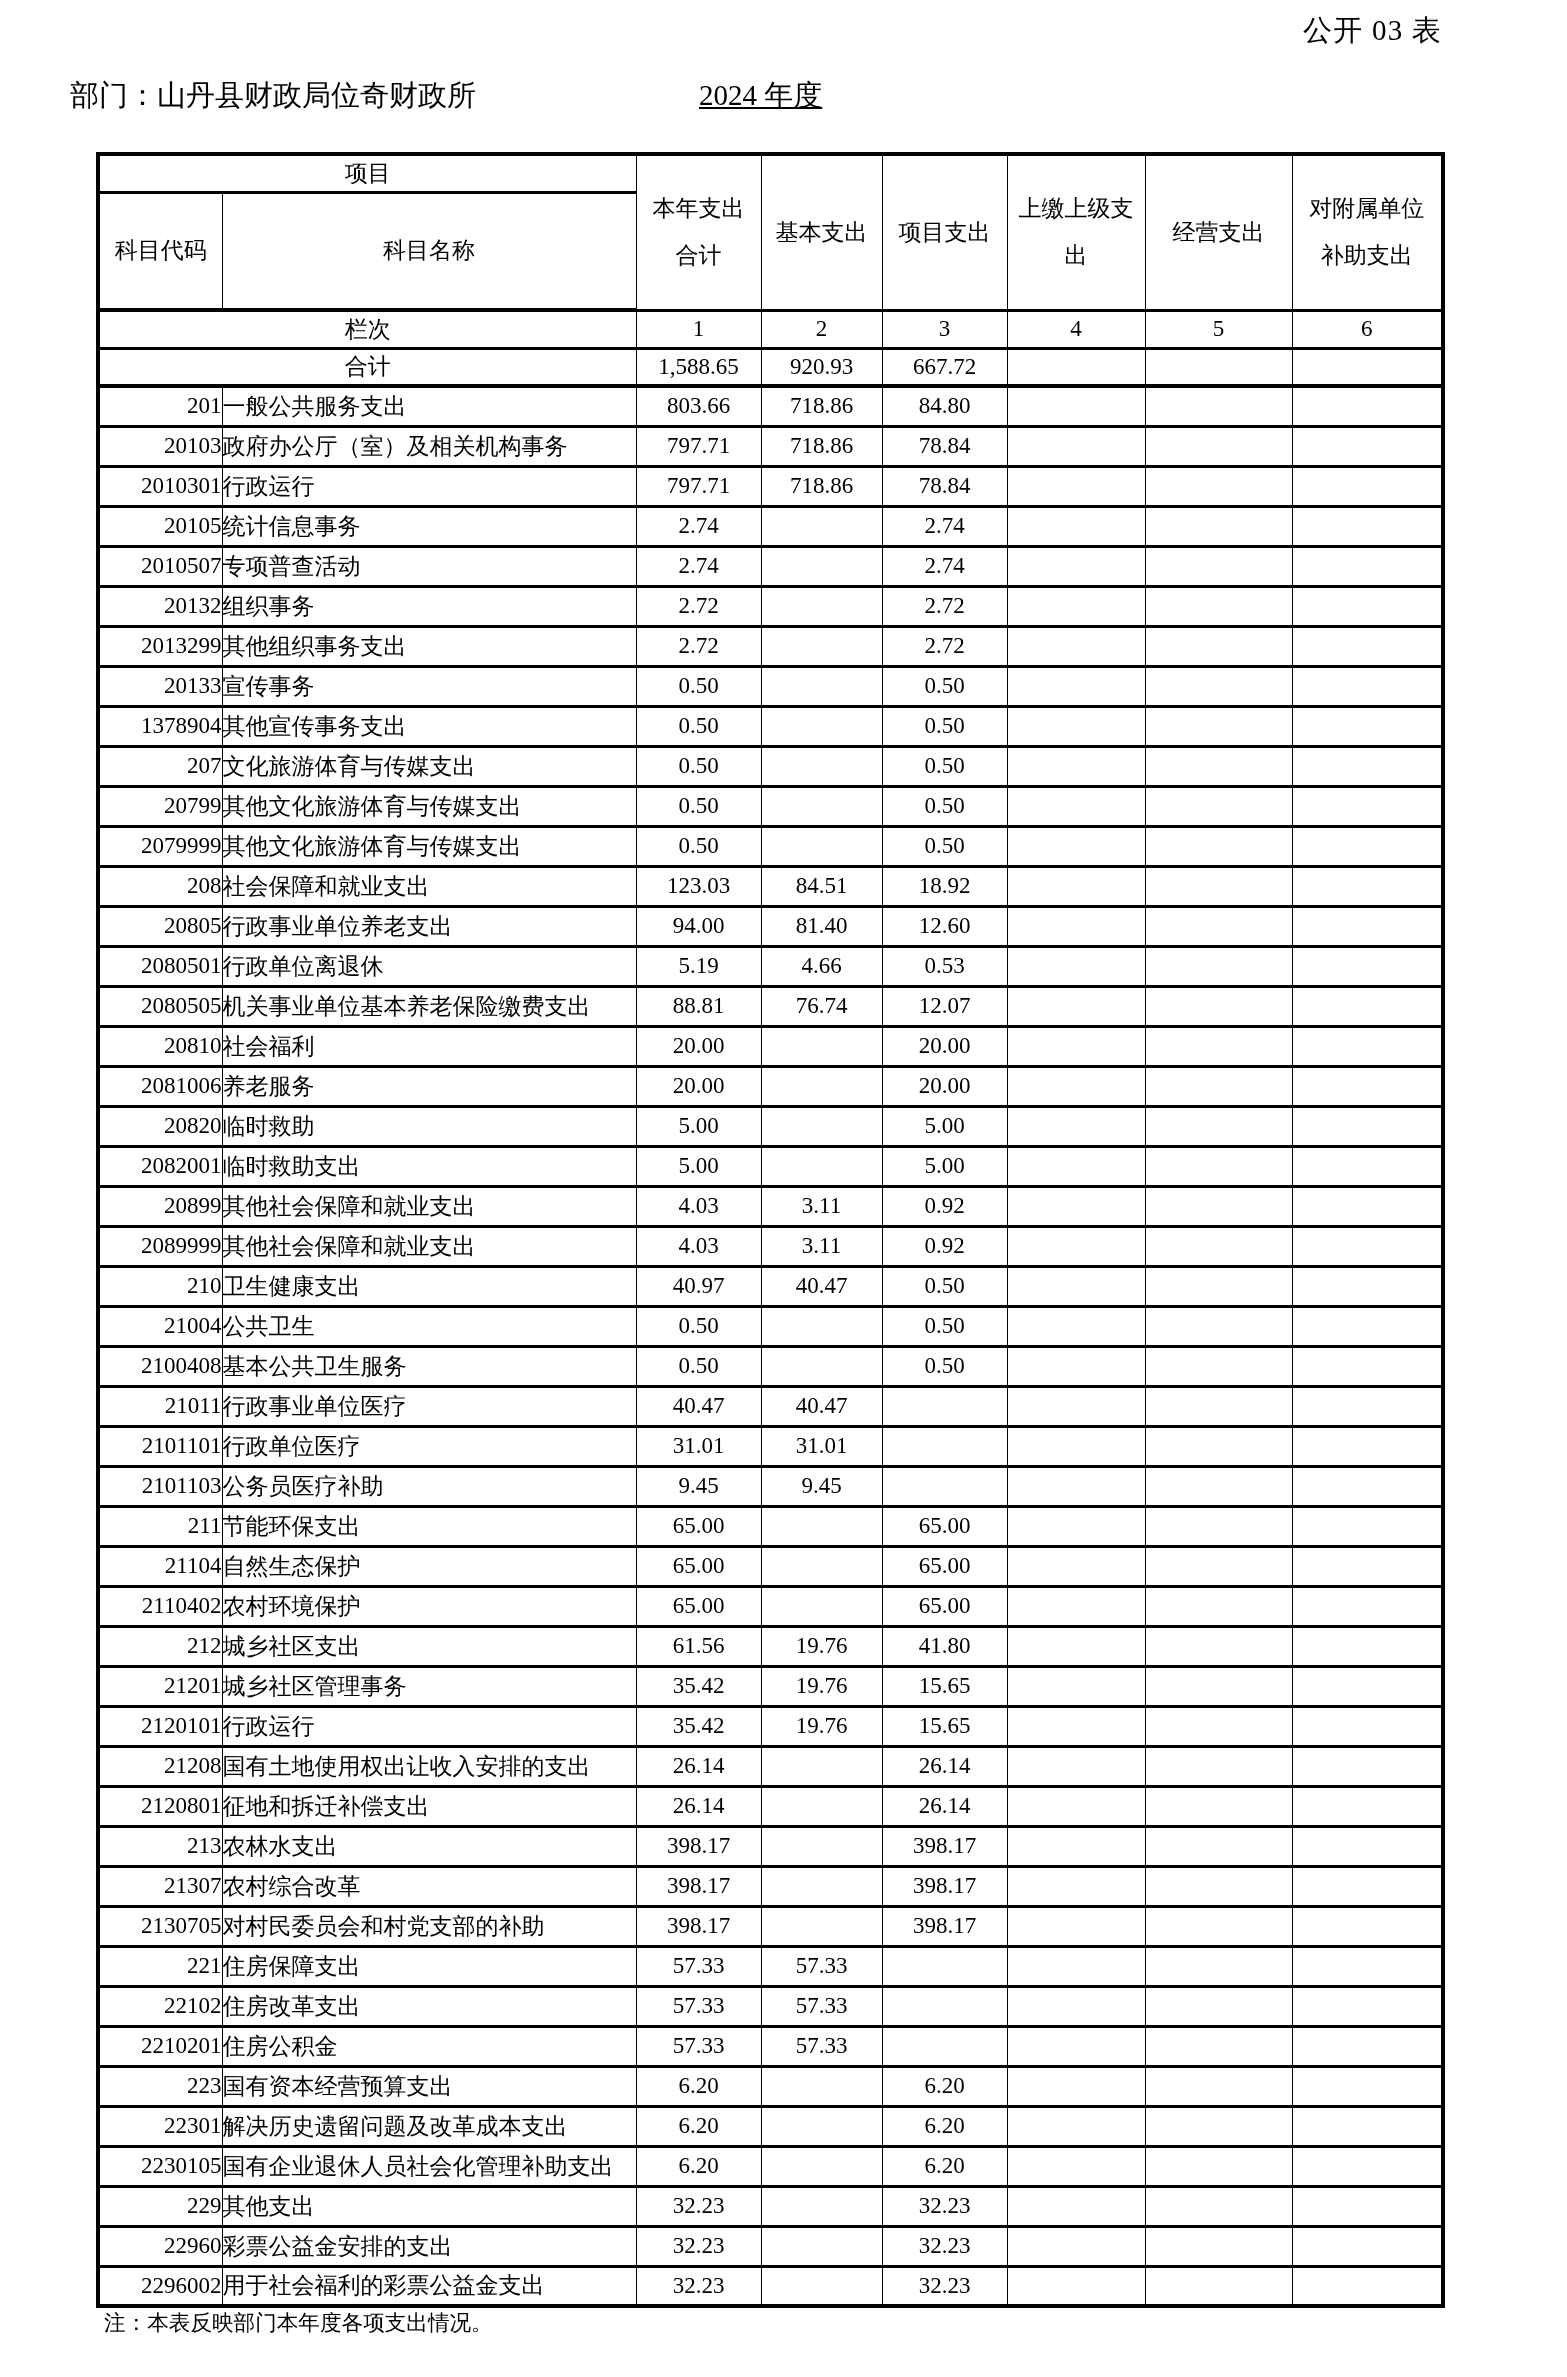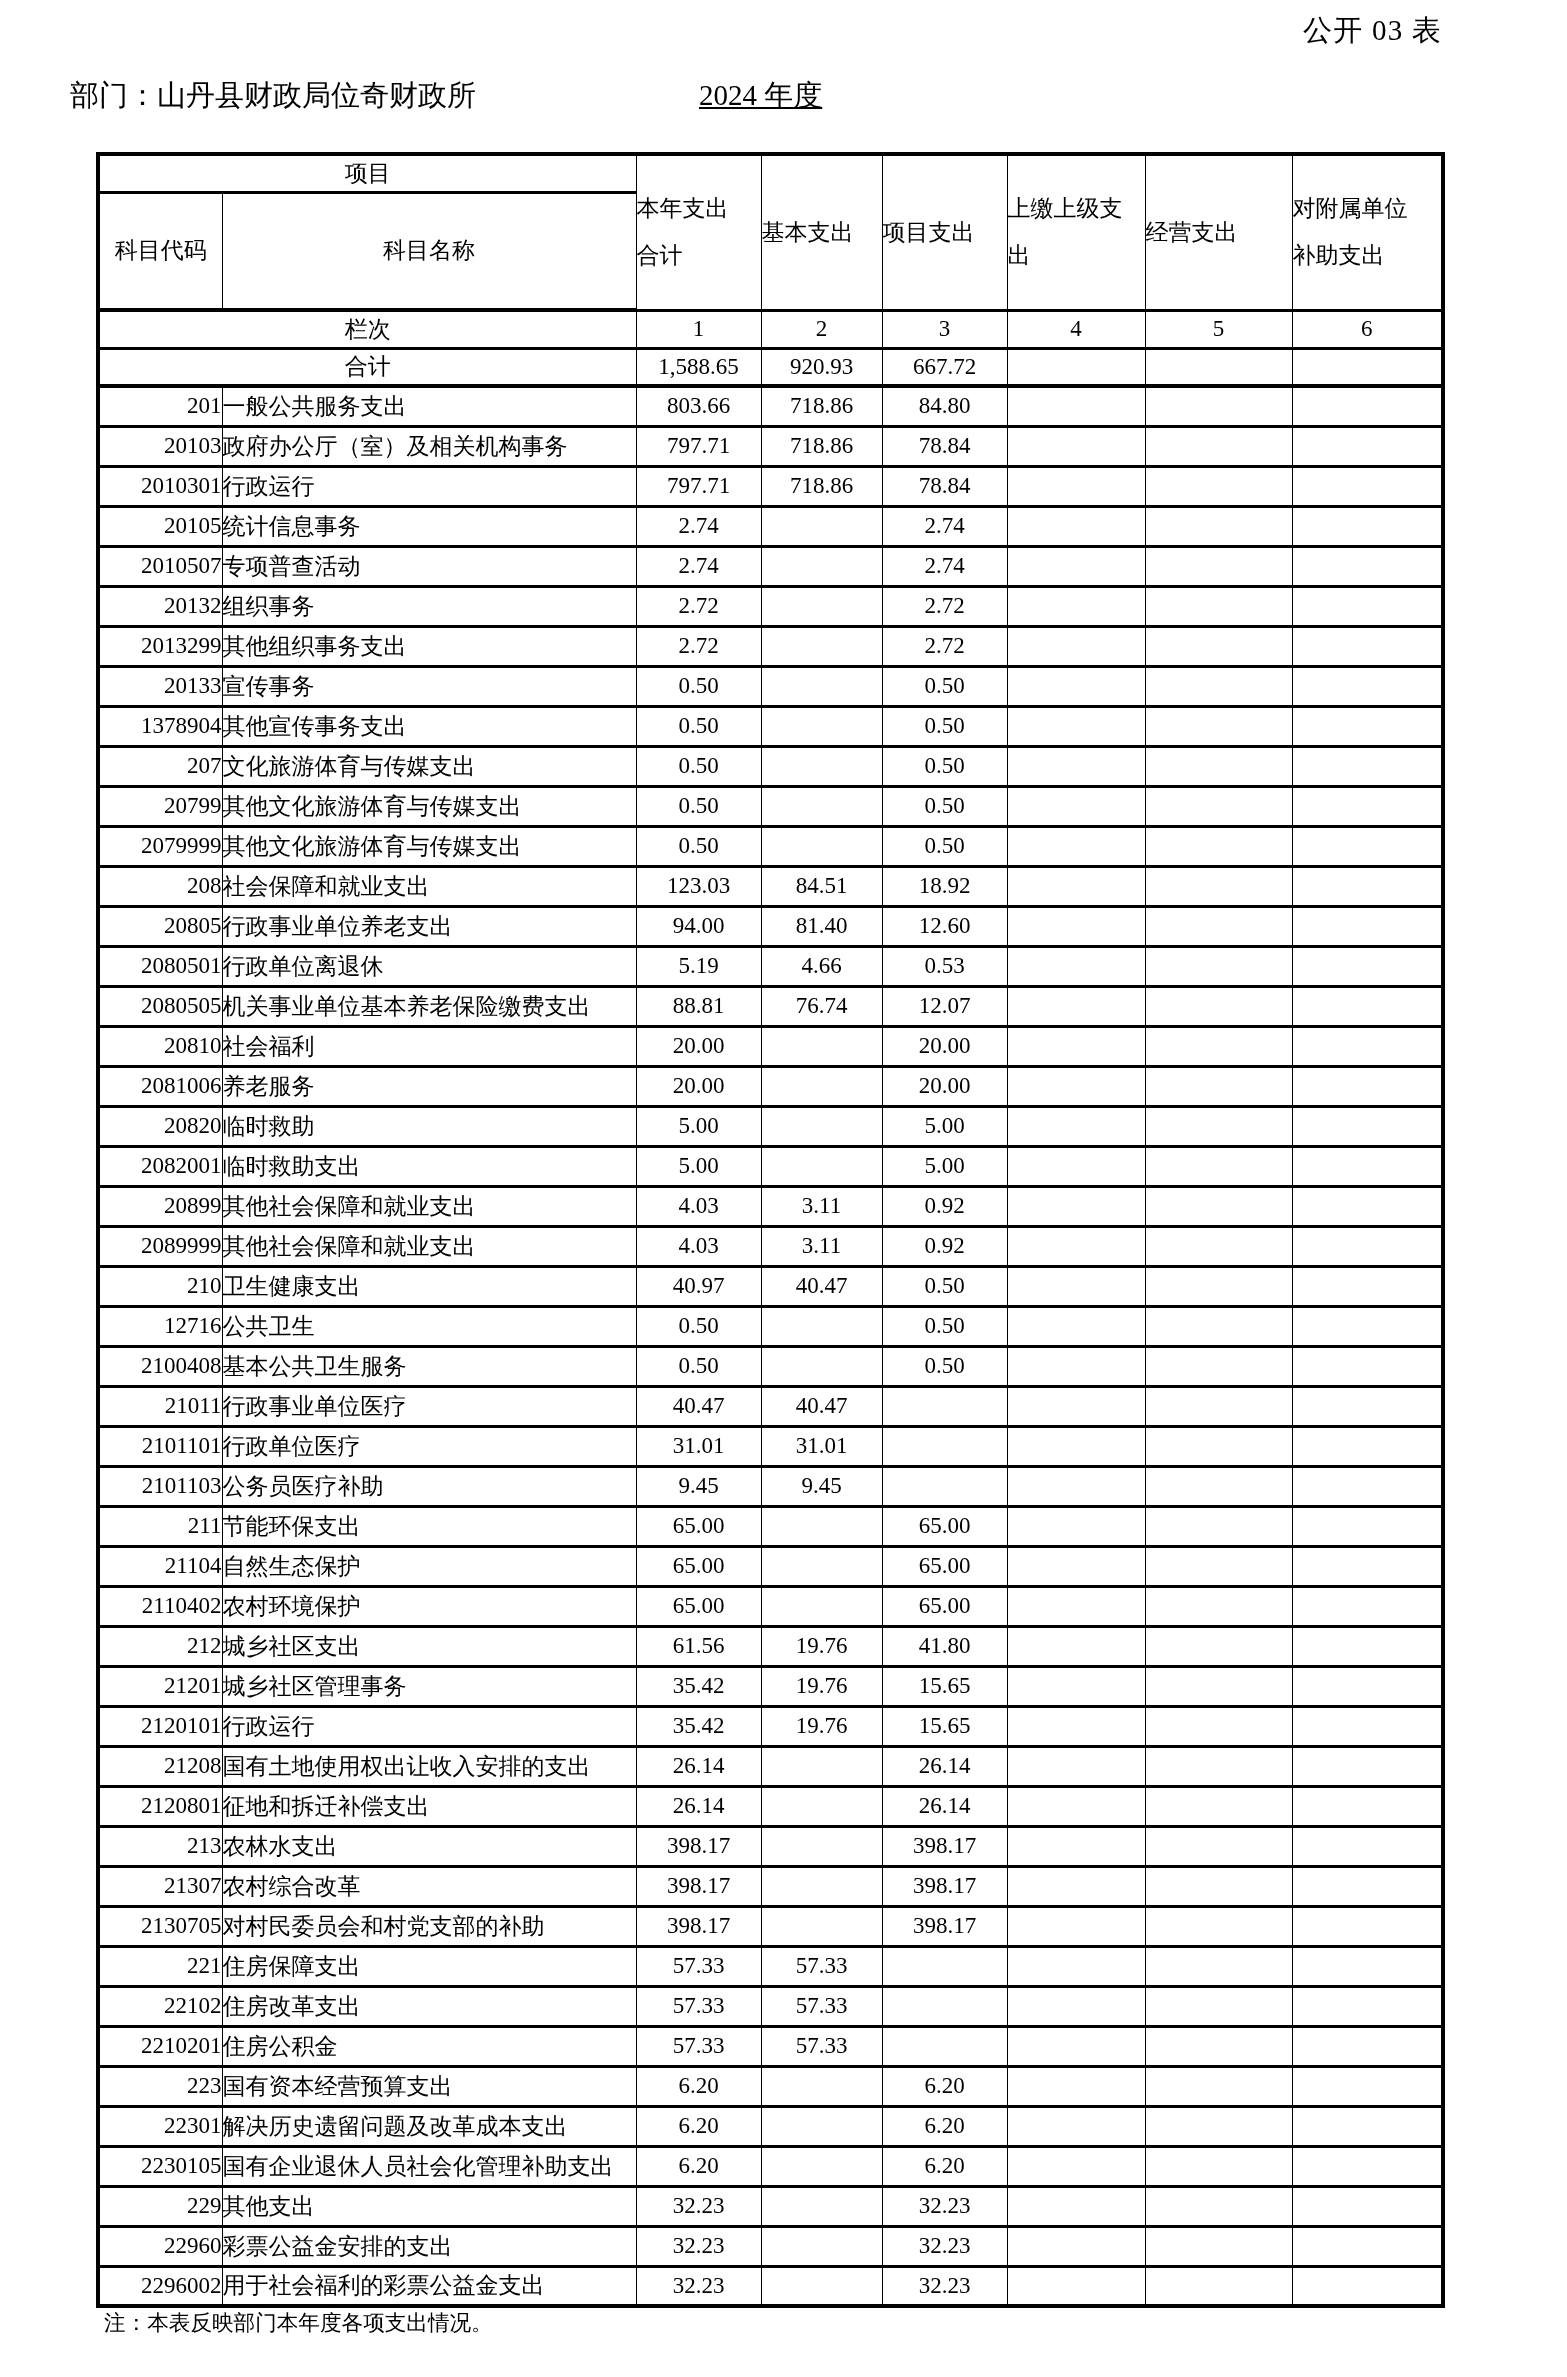--- a/index.html
+++ b/index.html
@@ -32,21 +32,21 @@
     overflow:hidden;
     padding:0;
   }
   tr.hrow1 td{height:38px;}
   tr.hrow2 td{height:118px;}
   tr.hrow2 td, td.vspan{border-bottom-width:4.8px;}
   tr.lanci td{height:38px;}
   tr.totalr td{height:38px;border-bottom-width:4.2px;}
   tr.data td{height:40px;}
   .ctr{text-align:center;}
-  .hdr{text-align:left;white-space:pre-line;line-height:2.05;}
+  .hdr{text-align:center;white-space:pre-line;line-height:2.05;}
   td.code{text-align:right;padding-left:8.4px;}
   td.name{text-align:left;padding-left:10.8px;}
   td.num{text-align:center;}
   .footnote{position:absolute;left:104px;top:2308px;font-size:21.6px;}
 </style>
 </head>
 <body>
 
 <div class="page">
 
@@ -326,21 +326,21 @@
           <td class="code">210</td>
           <td class="name">卫生健康支出</td>
           <td class="num">40.97</td>
           <td class="num">40.47</td>
           <td class="num">0.50</td>
           <td class="num"></td>
           <td class="num"></td>
           <td class="num"></td>
         </tr>
         <tr class="data">
-          <td class="code">12716</td>
+          <td class="code">21004</td>
           <td class="name">公共卫生</td>
           <td class="num">0.50</td>
           <td class="num"></td>
           <td class="num">0.50</td>
           <td class="num"></td>
           <td class="num"></td>
           <td class="num"></td>
         </tr>
         <tr class="data">
           <td class="code">2100408</td>

